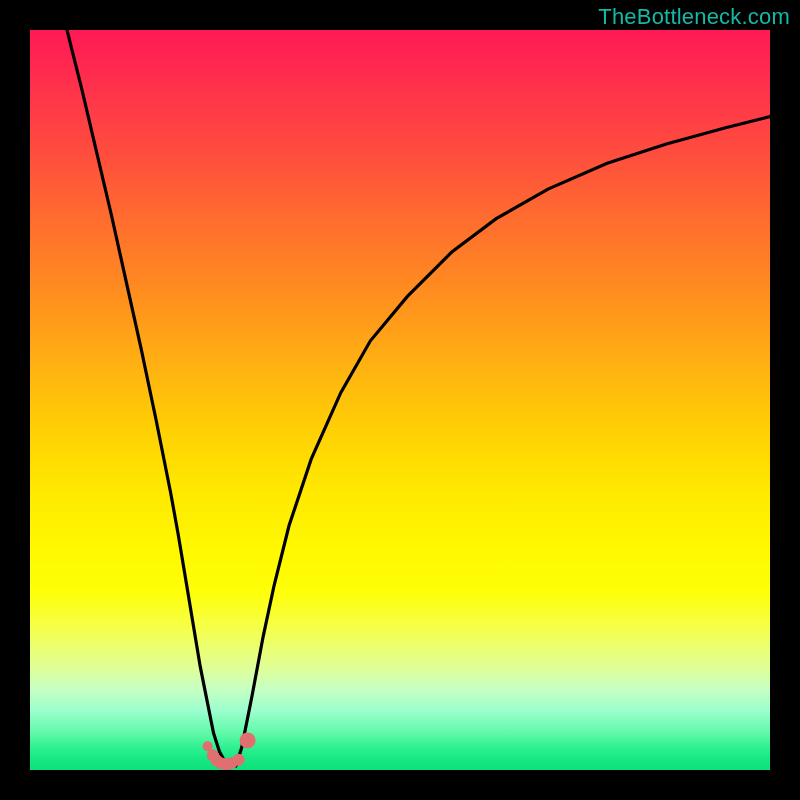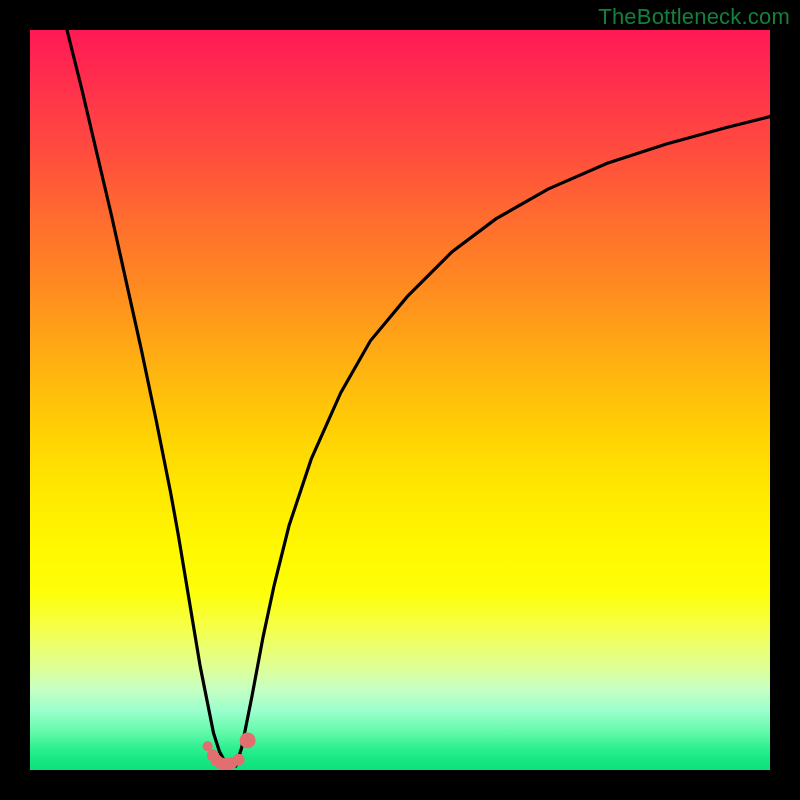--- a/index.html
+++ b/index.html
@@ -52,21 +52,21 @@
     position: absolute;
     left: 0;
     top: 0;
     width: 740px;
     height: 740px;
   }
   .watermark {
     position: absolute;
     top: 4px;
     right: 10px;
-    color: #15803d;
+    color: #14b8a6;
     font-size: 22px;
     font-weight: 400;
     letter-spacing: 0.2px;
   }
 </style>
 </head>
 <body>
 
 <div class="frame">
   <div class="gradient"></div>

